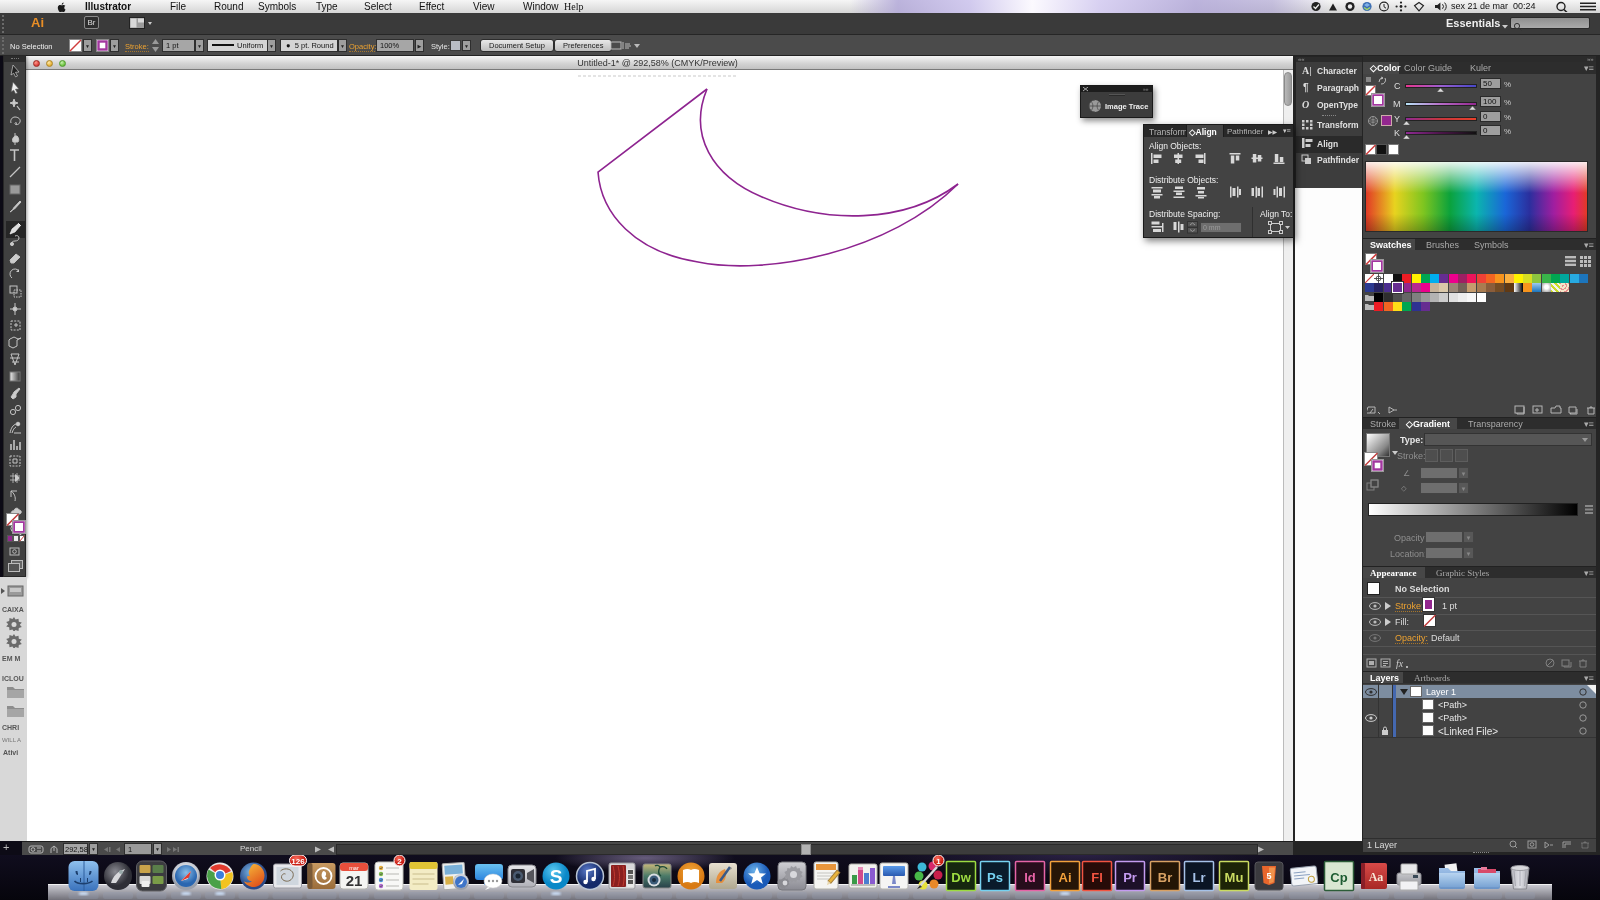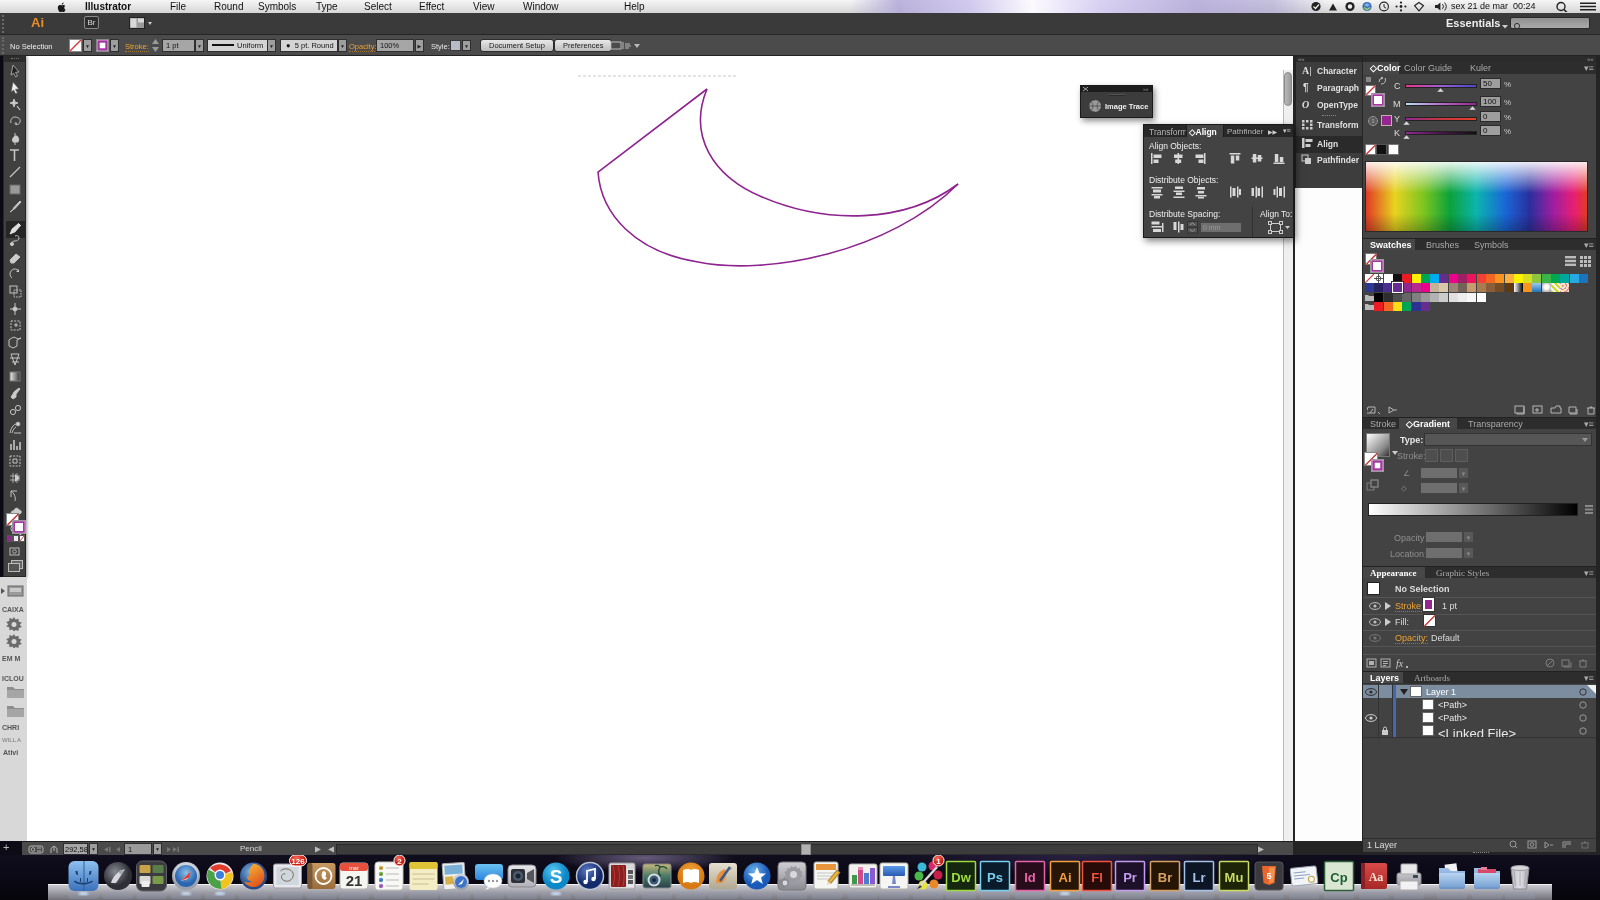--- a/index.html
+++ b/index.html
@@ -61,21 +61,21 @@
       </svg>
   <span class="mitem" style="left:85px;font-weight:bold;">Illustrator</span>
   <span class="mitem" style="left:170px;">File</span>
   <span class="mitem" style="left:214px;">Round</span>
   <span class="mitem" style="left:258px;">Symbols</span>
   <span class="mitem" style="left:316px;">Type</span>
   <span class="mitem" style="left:364px;">Select</span>
   <span class="mitem" style="left:419px;">Effect</span>
   <span class="mitem" style="left:473px;">View</span>
   <span class="mitem" style="left:523px;">Window</span>
-  <span class="mitem" style="left:624px;">Help</span>
+  <span class="mitem" style="left:564px;font-family:Liberation Serif, serif;">Help</span>
   <span class="mitem" style="left:1451px;font-size:9px;">sex 21 de mar&nbsp;&nbsp;00:24</span>
   <svg class="abs" style="left:1308px;top:1px;" width="290" height="11" viewBox="0 0 290 11">
     <g fill="#222">
           <circle cx="8" cy="5.5" r="4.6"></circle>
           <path d="M5.5 5.5l2 2 3.4-4" stroke="#eee" stroke-width="1.2" fill="none"></path>
     <path d="M21 9.5l4-7 4 7z"></path>
           <circle cx="42" cy="5.5" r="4.6"></circle>
           <circle cx="42" cy="5.5" r="2.2" fill="#eee"></circle>
     <circle cx="59" cy="5.5" r="4.6" fill="#3d6fb4"></circle>
           <path d="M56 4l3-2 3 2-3 2z" fill="#7fb1e8"></path>
@@ -154,20 +154,25 @@
   <div class="cb btn" style="left:480px;top:4px;height:13px;line-height:11px;font-size:7.5px;padding:0 8px;">Document Setup</div>
   <div class="cb btn" style="left:554px;top:4px;height:13px;line-height:11px;font-size:7.5px;padding:0 8px;">Preferences</div>
   <svg class="cb" style="left:610px;top:5px" width="30" height="11">
         <rect x="1" y="2" width="10" height="7" fill="none" stroke="#bbb"></rect>
         <path d="M13 2v7M15 4h5M15 6h6M15 8h4" stroke="#bbb"></path>
         <path d="M24 4h6l-3 4z" fill="#bbb"></path>
       </svg>
 </div>
 
 <div id="docwin" class="abs">
+  <div id="titlebar" class="abs">Untitled-1* @ 292,58% (CMYK/Preview)
+    <div class="tl" style="left:11px;background:radial-gradient(circle at 35% 30%,#ff9a8a,#df4743 60%,#b02c25);border:1px solid #9a2b22;"></div>
+    <div class="tl" style="left:24px;background:radial-gradient(circle at 35% 30%,#ffe9a8,#e9b73f 60%,#c2902a);border:1px solid #ad8526;"></div>
+    <div class="tl" style="left:37px;background:radial-gradient(circle at 35% 30%,#c8f0b0,#77c94c 60%,#51a32b);border:1px solid #4f9a2e;"></div>
+  </div>
   <div id="canvas" class="abs">
     <svg class="abs" style="left:0;top:0" width="1261" height="771" viewBox="0 0 1261 771">
       <path d="M556 6 H 714" stroke="#c9c9c9" stroke-width="1" stroke-dasharray="3 2"></path>
       <g fill="none" stroke="#8e2490" stroke-width="1.6">
         <path d="M685 19 L576 102 C 579 144 613 182 676 192 C 745 206 868 182 936 114"></path>
         <path d="M936 114 C 883 154 803 154 740 127 C 690 106 666 65 685 19"></path>
       </g>
     </svg>
   </div>
   <div id="vscroll" class="abs"></div>
@@ -769,21 +774,21 @@
             <circle cx="4" cy="4" r="3.2" fill="none" stroke="#999"></circle>
           </svg>
     </div>
     <div class="abs" style="left:0;top:41px;width:233px;height:13px;">
       <div class="abs" style="left:29px;top:0;width:4px;height:13px;background:#4468b0;"></div>
       <svg class="abs" style="left:18px;top:2px" width="8" height="10">
             <rect x="1" y="4" width="6" height="5" fill="#ccc"></rect>
             <path d="M2.5 4V2.5a1.5 1.5 0 013 0V4" fill="none" stroke="#ccc"></path>
           </svg>
       <div class="abs" style="left:59px;top:1px;width:12px;height:11px;background:#fdfdfd;border:1px solid #666;"></div>
-      <div class="abs" style="left:75px;top:2px;font-size:13px;">&lt;Linked File&gt;</div>
+      <div class="abs" style="left:75px;top:2px;font-size:10px;">&lt;Linked File&gt;</div>
       <svg class="abs" style="left:216px;top:3px" width="8" height="8">
             <circle cx="4" cy="4" r="3.2" fill="none" stroke="#999"></circle>
           </svg>
     </div>
 
     <div class="abs" style="left:15px;top:0;width:1px;height:54px;background:#333;"></div>
     <div class="abs" style="left:29px;top:0;width:1px;height:54px;background:#333;"></div>
     <div class="abs" style="left:0;top:0;width:233px;height:1px;background:#333;"></div>
     <div class="abs" style="left:0;top:54px;width:233px;height:1px;background:#333;"></div>
 

